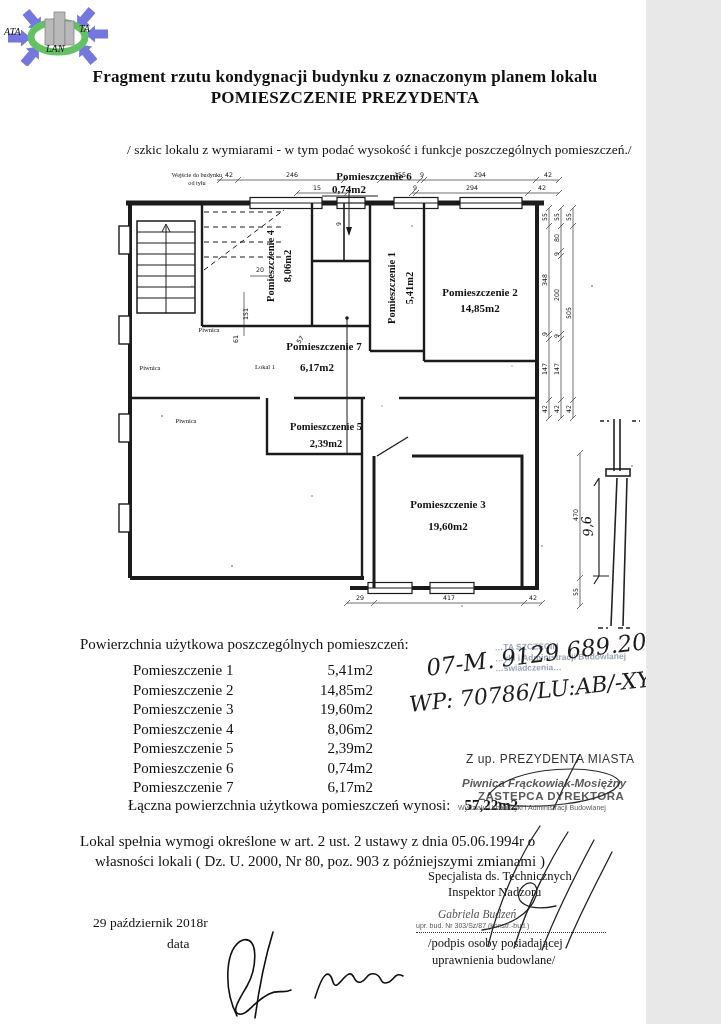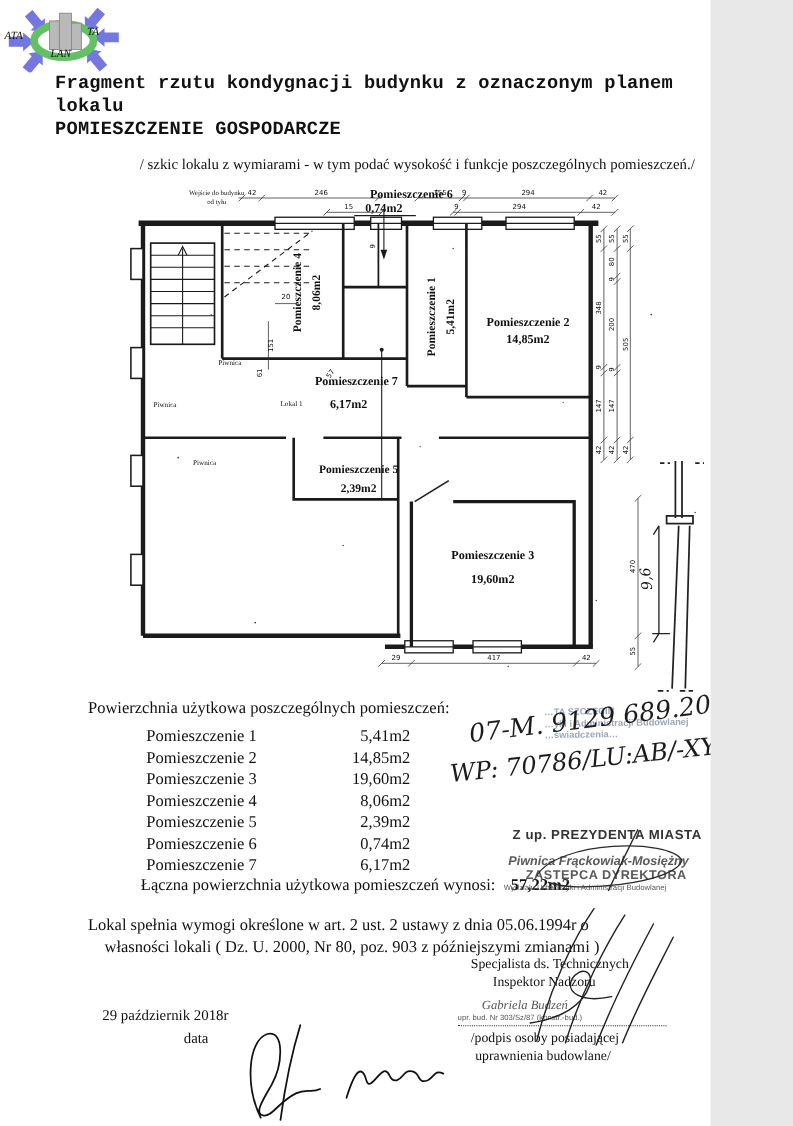--- a/index.html
+++ b/index.html
@@ -1,32 +1,32 @@
 <!DOCTYPE html>
 <html><head>
 <meta charset="utf-8">
 <style>
   html,body{margin:0;padding:0;background:#e8e8e8;}
   .page{position:relative;width:646px;height:1024px;background:#ffffff;overflow:hidden;
         font-family:"Liberation Serif",serif;color:#111;}
   .abs{position:absolute;}
-  .title{font-weight:bold;text-align:left;font-size:17px;line-height:21px;letter-spacing:.2px;font-family:Liberation Mono, monospace;}
+  .title{font-weight:bold;text-align:center;font-size:17px;line-height:21px;letter-spacing:.2px;}
   .note{font-size:13.5px;margin-left:43px;}
   .sum-head{font-size:15px;}
   .sum-sub{font-size:15px;font-weight:bold;}
   .sum-row{display:flex;font-size:15px;line-height:19.5px;}
   .sum-row .lbl{width:165px;}
   .sum-row .val{width:75px;text-align:right;}
   .total{font-size:15px;margin-left:48px;}
   .total b{margin-left:14px;}
   .legal{font-size:15px;line-height:20px;}
   .stamp-faded{font-family:"Liberation Sans",sans-serif;font-weight:bold;font-size:8.5px;
                line-height:10.5px;color:#8a97ab;opacity:.85;transform:rotate(-1deg);}
   .hand{font-family:"DejaVu Serif",serif;font-style:italic;color:#1c1c1c;white-space:nowrap;}
-  .stamp-dark{font-family:"Liberation Sans",sans-serif;font-weight:bold;font-size:12px;
+  .stamp-dark{font-family:"Liberation Sans",sans-serif;font-weight:normal;font-size:12px;
               letter-spacing:.5px;color:#333;}
   .stamp-gray{font-family:"Liberation Sans",sans-serif;color:#5a5a5a;}
   .spec{font-size:12.5px;}
   .dotted{border-bottom:1.5px dotted #333;height:0;}
   svg text{fill:#111;}
 </style>
 </head>
 <body>
 
 <div class="page">
@@ -48,21 +48,21 @@
     </g>
     <g font-style="italic" font-size="10" fill="#222">
       <text x="2" y="31">ATA</text>
       <text x="77" y="28">TA</text>
       <text x="44" y="48">LAN</text>
     </g>
   </svg>
 
   <div class="abs title" style="left:50px;top:66px;width:590px">
     <div>Fragment rzutu kondygnacji budynku z oznaczonym planem lokalu</div>
-    <div>POMIESZCZENIE GOSPODARCZE</div>
+    <div>POMIESZCZENIE PREZYDENTA</div>
   </div>
 
   <div class="abs note" style="left:84px;top:142px">/ szkic lokalu z wymiarami  - w tym podać wysokość i funkcje poszczególnych pomieszczeń./</div>
 
   <svg class="abs" style="left:112px;top:166px" width="555" height="470" viewBox="0 0 555 470" font-family="&quot;Liberation Serif&quot;, serif">
 
     <g fill="#444">
       <circle cx="50" cy="250" r="0.8"></circle>
         <circle cx="300" cy="60" r="0.7"></circle>
         <circle cx="480" cy="120" r="0.8"></circle>

